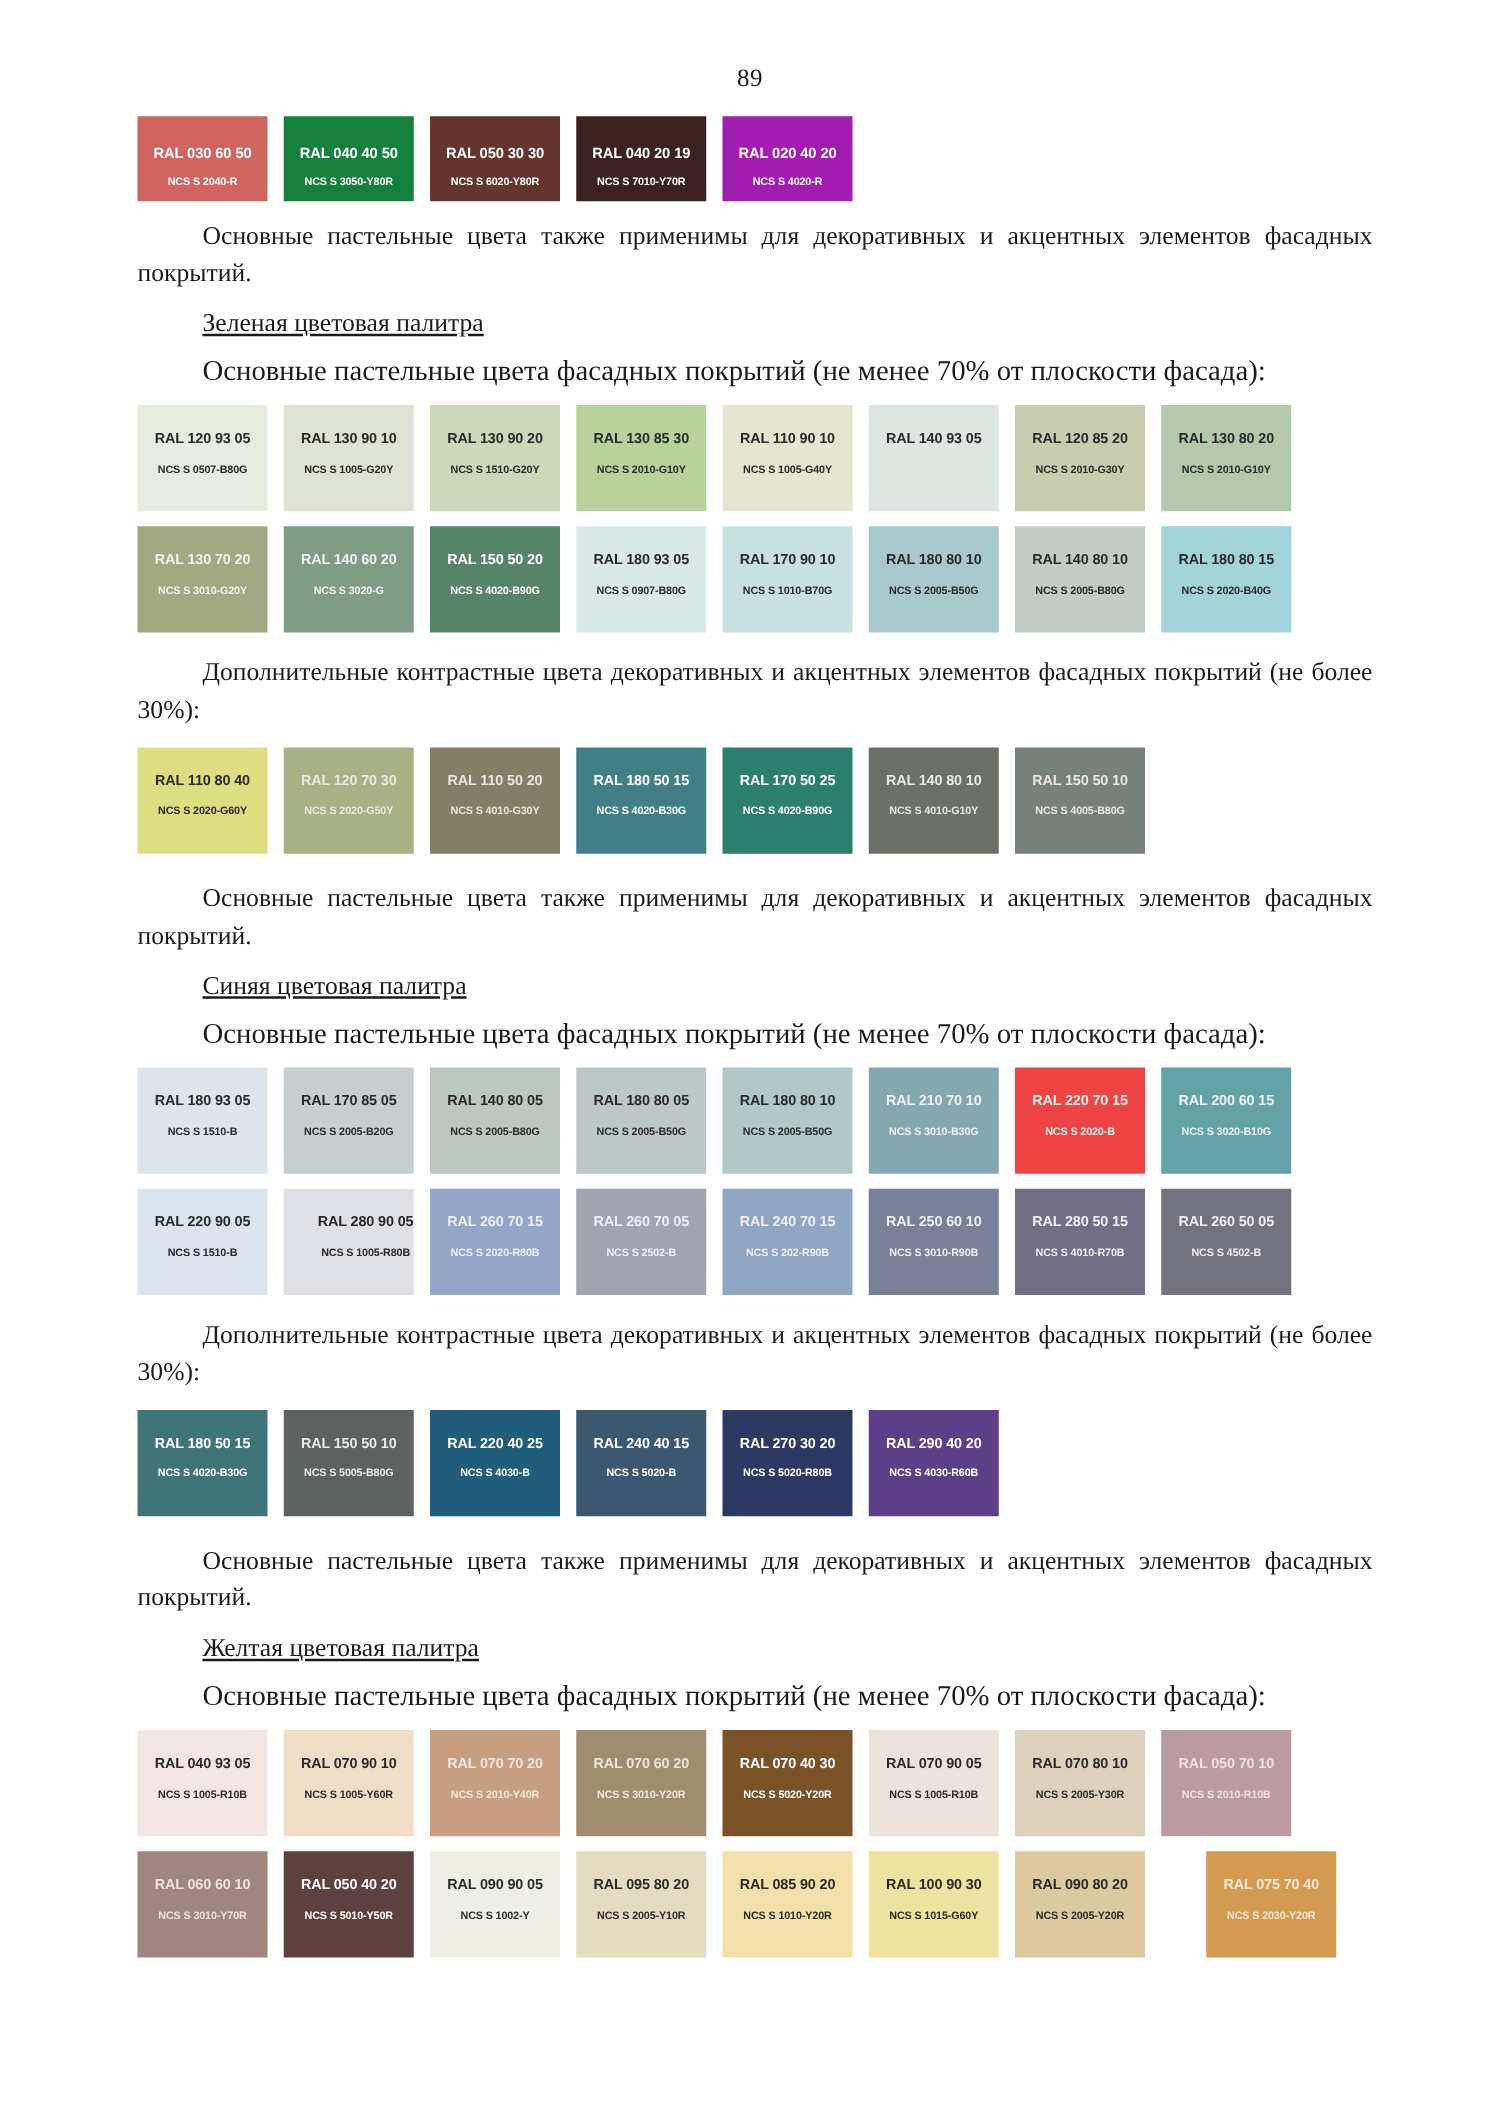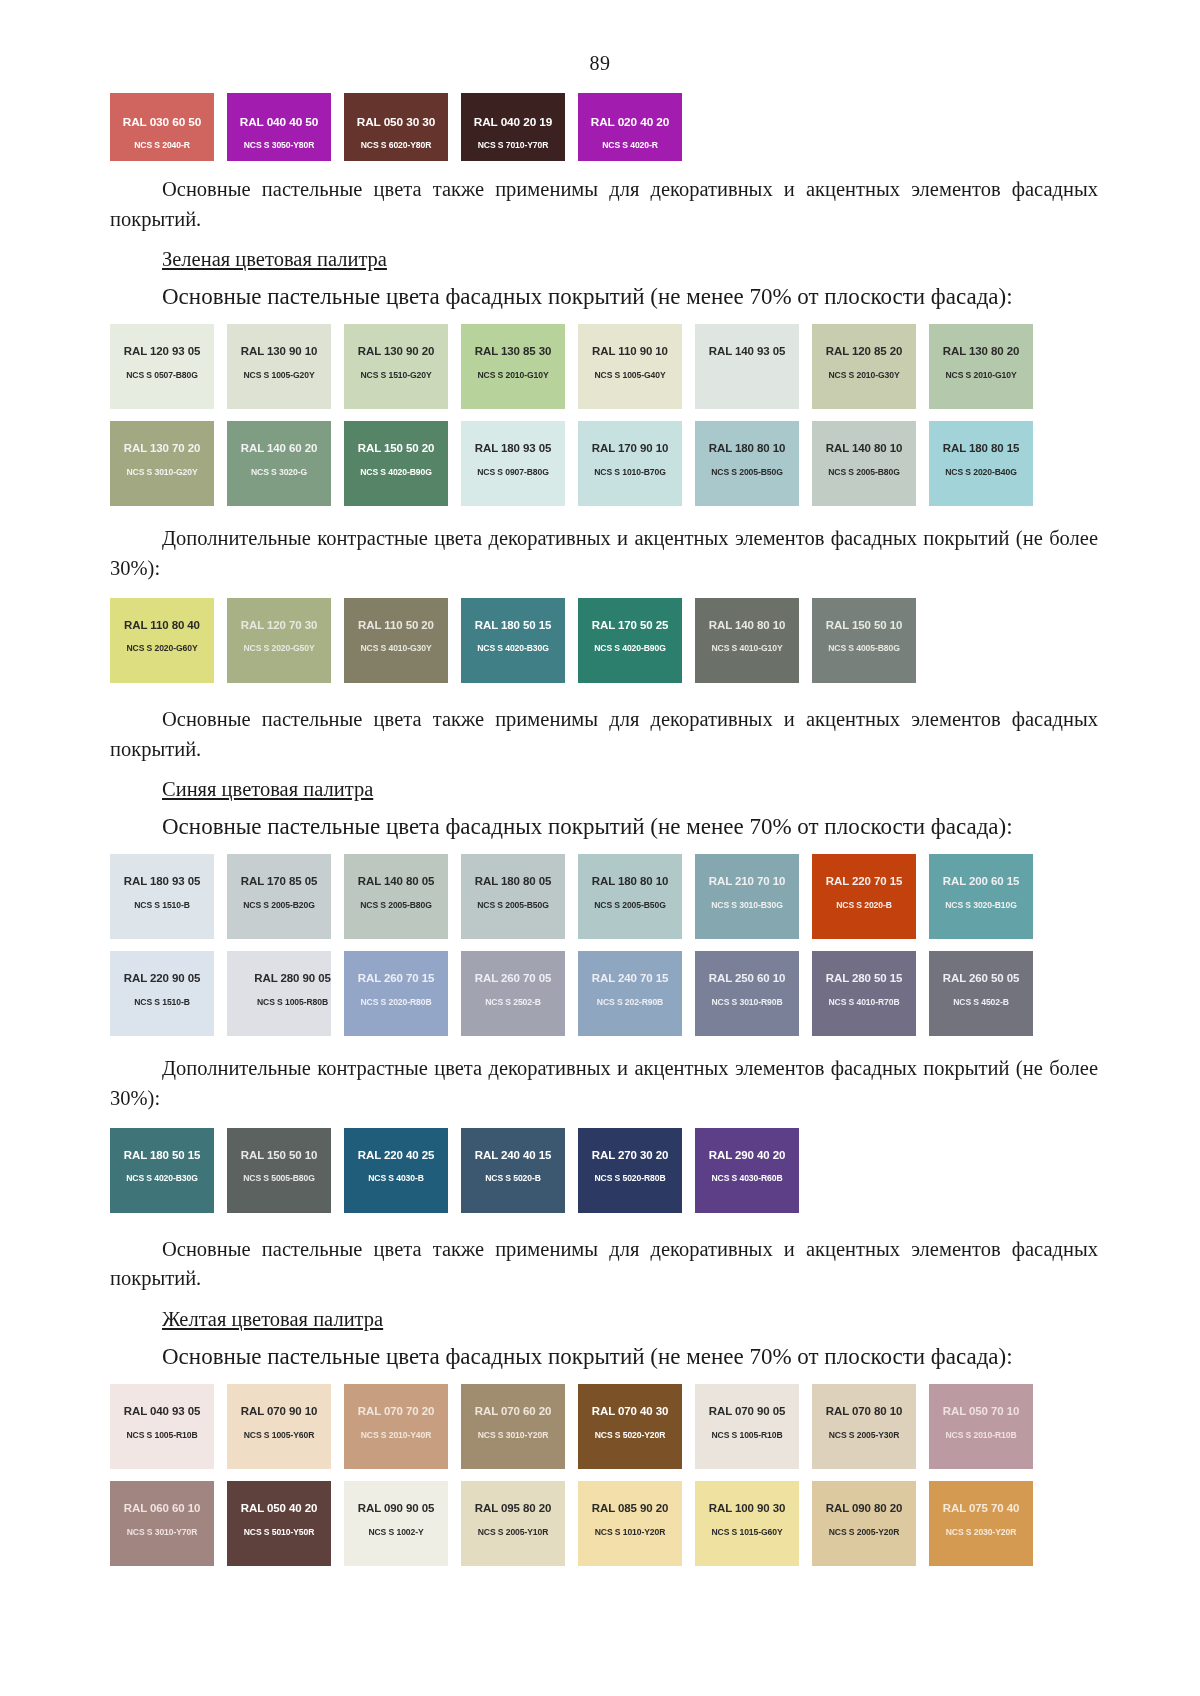--- a/index.html
+++ b/index.html
@@ -109,21 +109,21 @@
 
   <div class="page-number">89</div>
 
   <div class="content">
 
     <div class="swatch-row" style="margin-top:18px;">
       <div class="swatch red-top" style="background-color: rgb(208, 101, 96); color: rgb(255, 255, 255);">
         <span class="ral">RAL 030 60 50</span>
         <span class="ncs">NCS S 2040-R</span>
       </div>
-      <div class="swatch red-top" style="background-color: #a21caf; color: rgb(255, 255, 255);">
+      <div class="swatch red-top" style="background-color: #15803d; color: rgb(255, 255, 255);">
         <span class="ral">RAL 040 40 50</span>
         <span class="ncs">NCS S 3050-Y80R</span>
       </div>
       <div class="swatch red-top" style="background-color: rgb(101, 52, 44); color: rgb(255, 255, 255);">
         <span class="ral">RAL 050 30 30</span>
         <span class="ncs">NCS S 6020-Y80R</span>
       </div>
       <div class="swatch red-top" style="background-color: rgb(59, 34, 32); color: rgb(255, 255, 255);">
         <span class="ral">RAL 040 20 19</span>
         <span class="ncs">NCS S 7010-Y70R</span>
@@ -265,21 +265,21 @@
         <span class="ncs">NCS S 2005-B50G</span>
       </div>
       <div class="swatch" style="background-color: rgb(176, 200, 199); color: rgb(42, 42, 42);">
         <span class="ral">RAL 180 80 10</span>
         <span class="ncs">NCS S 2005-B50G</span>
       </div>
       <div class="swatch" style="background-color: rgb(133, 168, 176); color: rgb(240, 240, 240);">
         <span class="ral">RAL 210 70 10</span>
         <span class="ncs">NCS S 3010-B30G</span>
       </div>
-      <div class="swatch" style="background-color: #c2410c; color: rgb(240, 240, 240);">
+      <div class="swatch" style="background-color: #ef4444; color: rgb(240, 240, 240);">
         <span class="ral">RAL 220 70 15</span>
         <span class="ncs">NCS S 2020-B</span>
       </div>
       <div class="swatch" style="background-color: rgb(99, 163, 168); color: rgb(240, 240, 240);">
         <span class="ral">RAL 200 60 15</span>
         <span class="ncs">NCS S 3020-B10G</span>
       </div>
     </div>
 
     <div class="swatch-row rowgap-tight">
@@ -408,20 +408,20 @@
         <span class="ncs">NCS S 1010-Y20R</span>
       </div>
       <div class="swatch" style="background-color: rgb(239, 226, 160); color: rgb(42, 42, 42);">
         <span class="ral">RAL 100 90 30</span>
         <span class="ncs">NCS S 1015-G60Y</span>
       </div>
       <div class="swatch" style="background-color: rgb(220, 201, 160); color: rgb(42, 42, 42);">
         <span class="ral">RAL 090 80 20</span>
         <span class="ncs">NCS S 2005-Y20R</span>
       </div>
-      <div class="swatch" style="background-color: rgb(212, 154, 82); color: rgb(246, 233, 216);">
+      <div class="swatch" style="background-color: rgb(212, 154, 82); color: rgb(246, 233, 216); margin-left: 36px;">
         <span class="ral">RAL 075 70 40</span>
         <span class="ncs">NCS S 2030-Y20R</span>
       </div>
     </div>
 
   </div>
 </div>
 
 </body></html>

